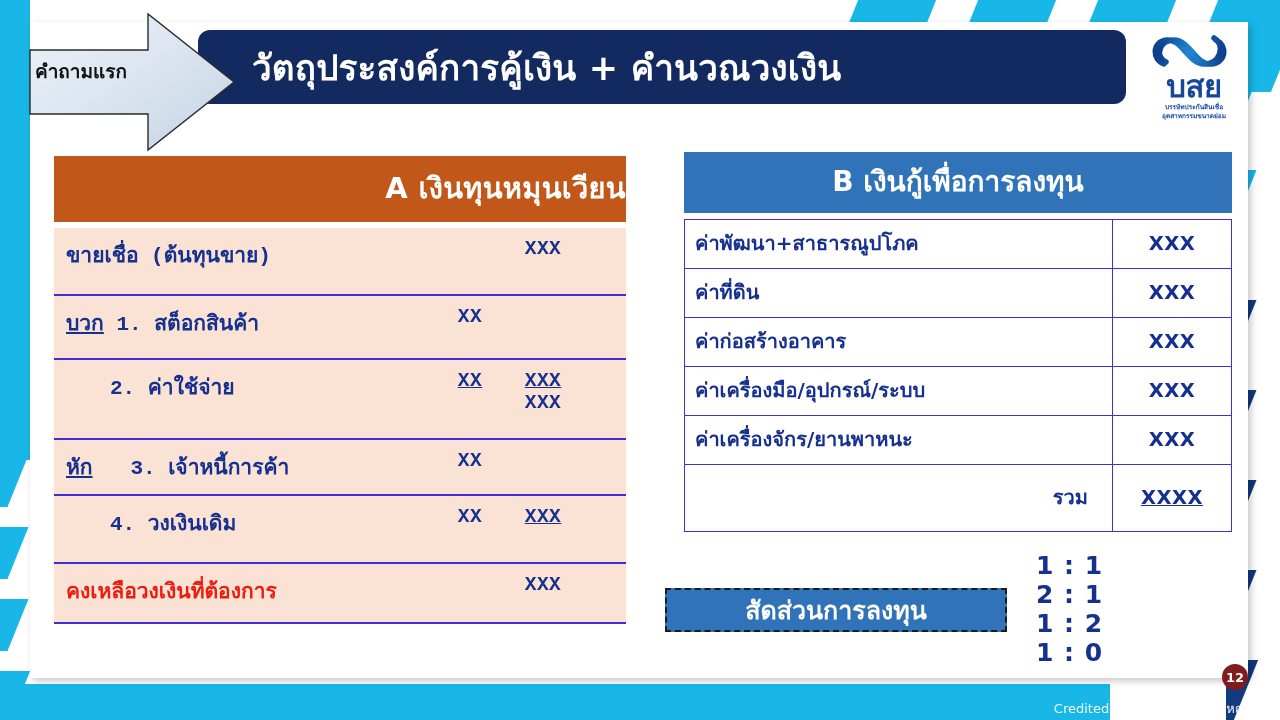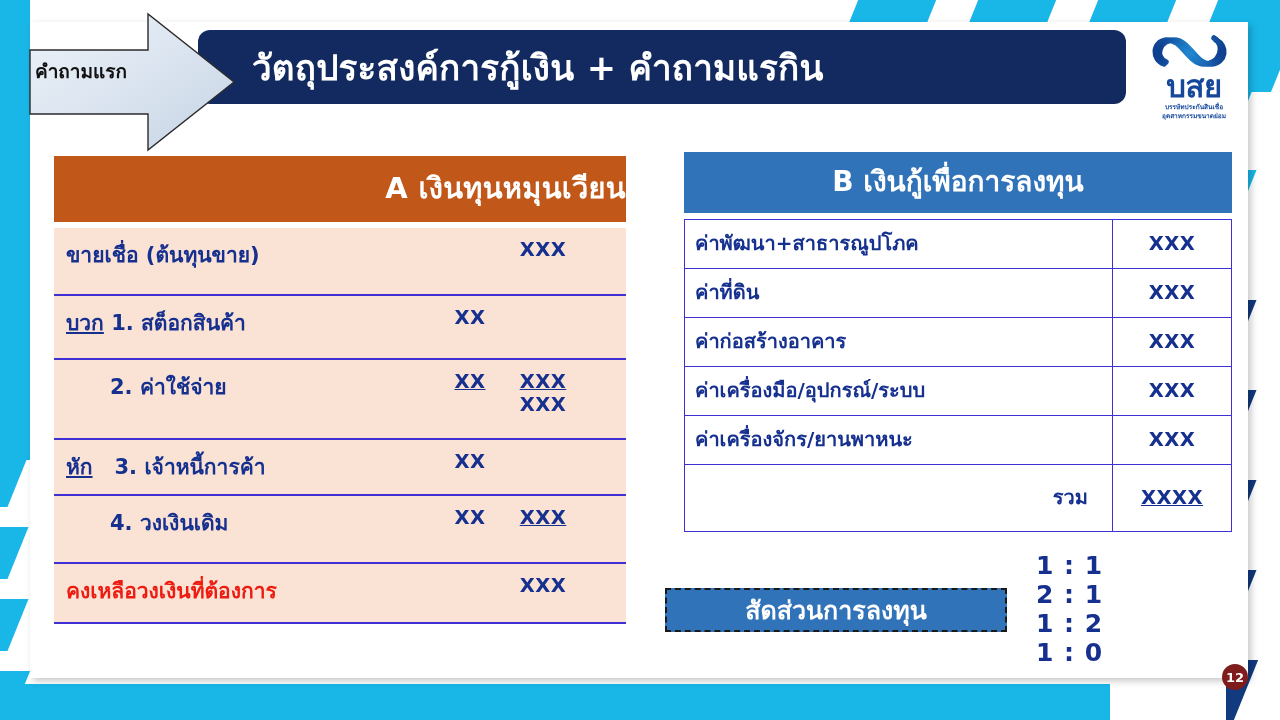--- a/index.html
+++ b/index.html
@@ -72,21 +72,21 @@
 
   
   .panel-a{position:absolute;left:54px;top:156px;width:572px;}
   .a-head{
     background:#c2571a;color:#ffffff;text-align:right;
     font-size:29px;font-weight:600;padding:9px 0 11px;letter-spacing:.3px;
   }
   .a-body{background:#fae3d4;margin-top:6px;}
   .a-row{
     position:relative;display:flex;align-items:flex-start;
-    border-top:2.5px solid #3f2fd4;box-sizing:border-box;
+    border-top:2.5px solid #3f2fd4;box-sizing:border-box;font-family:Liberation Mono, monospace;
   }
   .a-row:first-child{border-top:none;}
   .a-row .lbl{flex:1;padding:10px 0 10px 12px;}
   .a-row .c1{width:60px;text-align:center;padding-top:10px;}
   .a-row .c2{width:86px;text-align:center;padding-top:10px;}
   .a-row .pad{width:40px;}
   .a-text{font-size:21px;color:#15308f;font-weight:600;white-space:nowrap;}
   .a-text .uline{text-decoration:underline;}
   .a-text.red{color:#ee1b11;}
   .amt{font-size:19.5px;color:#15308f;font-weight:bold;letter-spacing:.5px;}
@@ -155,25 +155,26 @@
     <div class="stripe" style="top:80px;height:62px;background:#18b7e8;"></div>
     <div class="stripe" style="top:170px;height:62px;background:#18b7e8;"></div>
     <div class="stripe" style="top:300px;height:62px;background:#123a7e;"></div>
     <div class="stripe" style="top:390px;height:62px;background:#123a7e;"></div>
     <div class="stripe" style="top:480px;height:62px;background:#123a7e;"></div>
     <div class="stripe" style="top:570px;height:62px;background:#123a7e;"></div>
     <div class="stripe" style="top:660px;height:70px;background:#123a7e;"></div>
   </div>
 
   <div class="bottom-band"></div>
+  <div class="bottom-band-text">Credited by บสย. สำนักงานใหญ่</div>
 
   <div class="card"></div>
 
   <div class="header-bar">
-    <div class="header-title">วัตถุประสงค์การกู้เงิน + คำถามแรกิน</div>
+    <div class="header-title">วัตถุประสงค์การคู้เงิน + คำนวณวงเงิน</div>
   </div>
 
   <div class="callout">
     <svg width="210" height="140" viewBox="0 0 210 140">
       <defs>
         <linearGradient id="cg" x1="0" y1="0" x2="1" y2="1">
           <stop offset="0%" stop-color="#edf2f9"></stop>
           <stop offset="55%" stop-color="#d9e3ef"></stop>
           <stop offset="100%" stop-color="#c6d3e4"></stop>
         </linearGradient>

